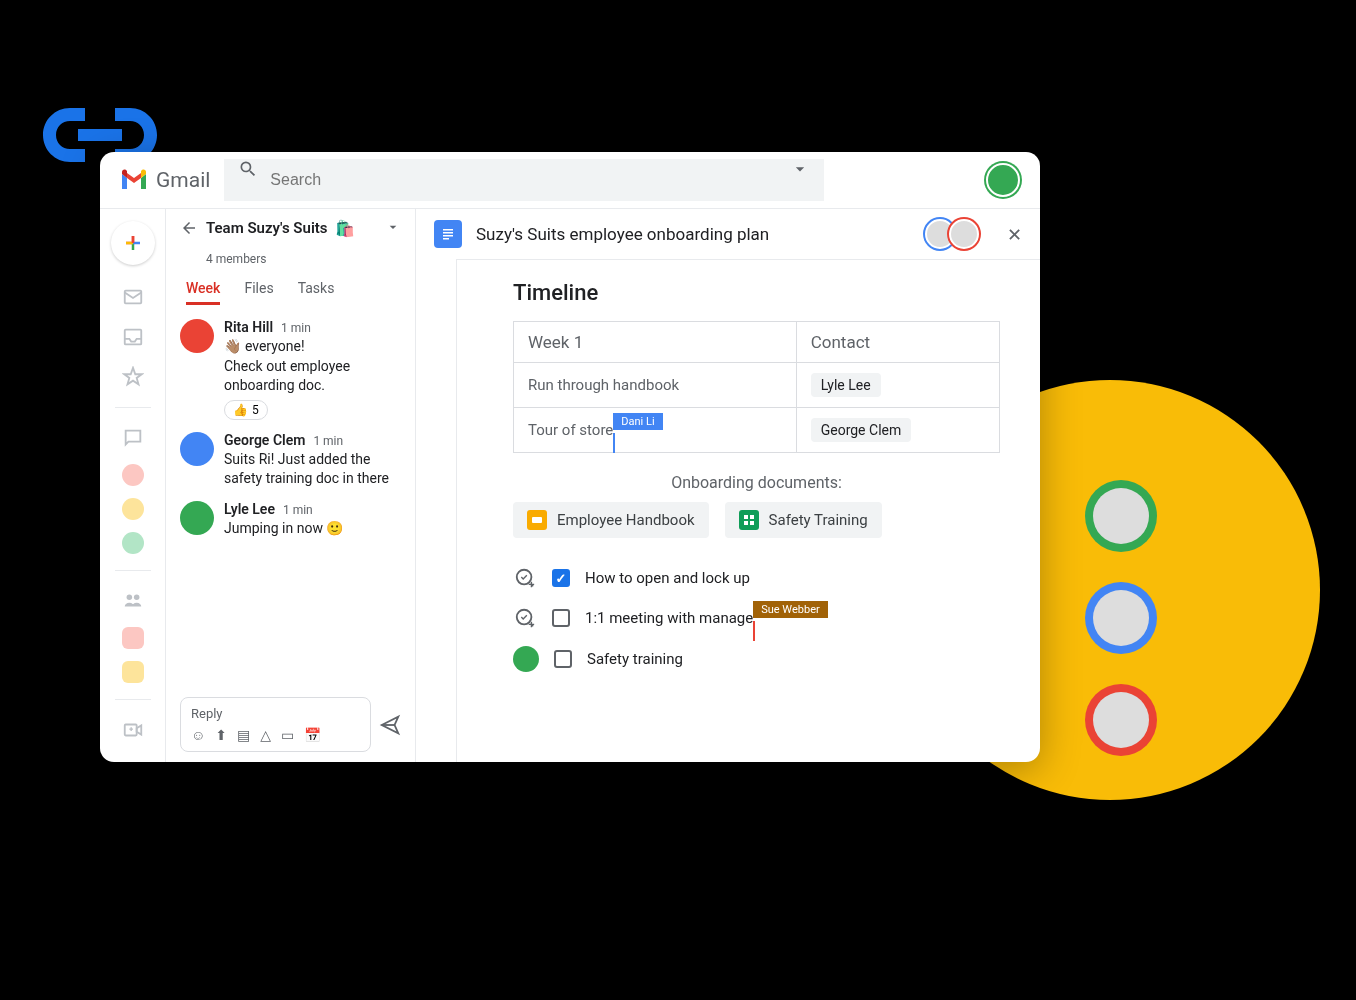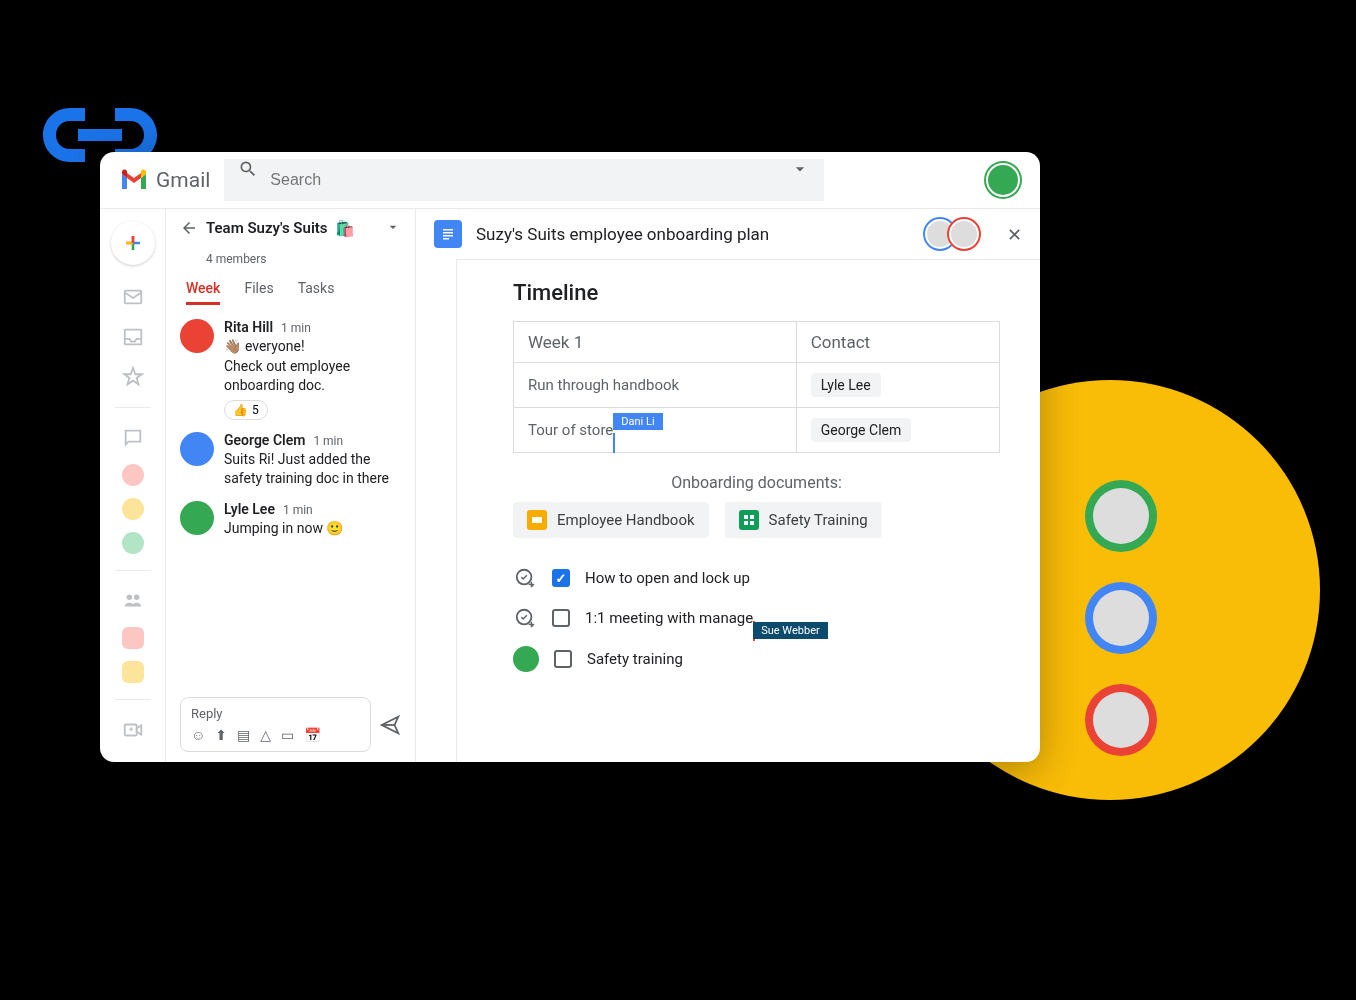--- a/index.html
+++ b/index.html
@@ -68,21 +68,21 @@
 
     .doc-body { flex: 1; border-top: 1px solid #e8eaed; padding: 20px 40px 20px 56px; overflow-y: auto; border-left: 1px solid #e8eaed; margin-left: 40px; }
     .doc-h1 { font-size: 22px; font-weight: 500; color: #202124; margin-bottom: 16px; }
 
     .timeline-table { width: 100%; border-collapse: collapse; margin-bottom: 20px; }
     .timeline-table td { border: 1px solid #dadce0; padding: 10px 14px; font-size: 15px; color: #5f6368; }
     .timeline-table tr:first-child td { font-size: 17px; color: #5f6368; }
     .contact-chip { display: inline-block; background: #f1f3f4; border-radius: 4px; padding: 4px 10px; font-size: 14px; color: #202124; }
     .cursor-flag { position: relative; display: inline-block; }
     .cursor-label { position: absolute; top: -22px; left: 0; background: #4285f4; color: #fff; font-size: 11px; padding: 2px 8px; white-space: nowrap; }
-    .cursor-label.red { background: #0c4a6e; margin-top: 21px; }
+    .cursor-label.red { background: #a16207; }
     .cursor-line { position: absolute; width: 2px; height: 20px; background: #4285f4; top: -2px; left: 0; }
     .cursor-line.red { background: #ea4335; }
 
     .onboarding-label { font-size: 16px; color: #5f6368; margin-bottom: 10px; text-align: center; }
     .doc-chips { display: flex; gap: 16px; margin-bottom: 20px; }
     .doc-chip { display: flex; align-items: center; gap: 10px; background: #f1f3f4; border-radius: 4px; padding: 8px 14px; font-size: 15px; color: #3c4043; cursor: pointer; }
     .chip-icon { width: 20px; height: 20px; border-radius: 3px; display: flex; align-items: center; justify-content: center; }
 
     .task-row { display: flex; align-items: center; gap: 15px; padding: 8px 0; }
     .assign-icon { width: 24px; height: 24px; display: flex; align-items: center; justify-content: center; color: #5f6368; }

